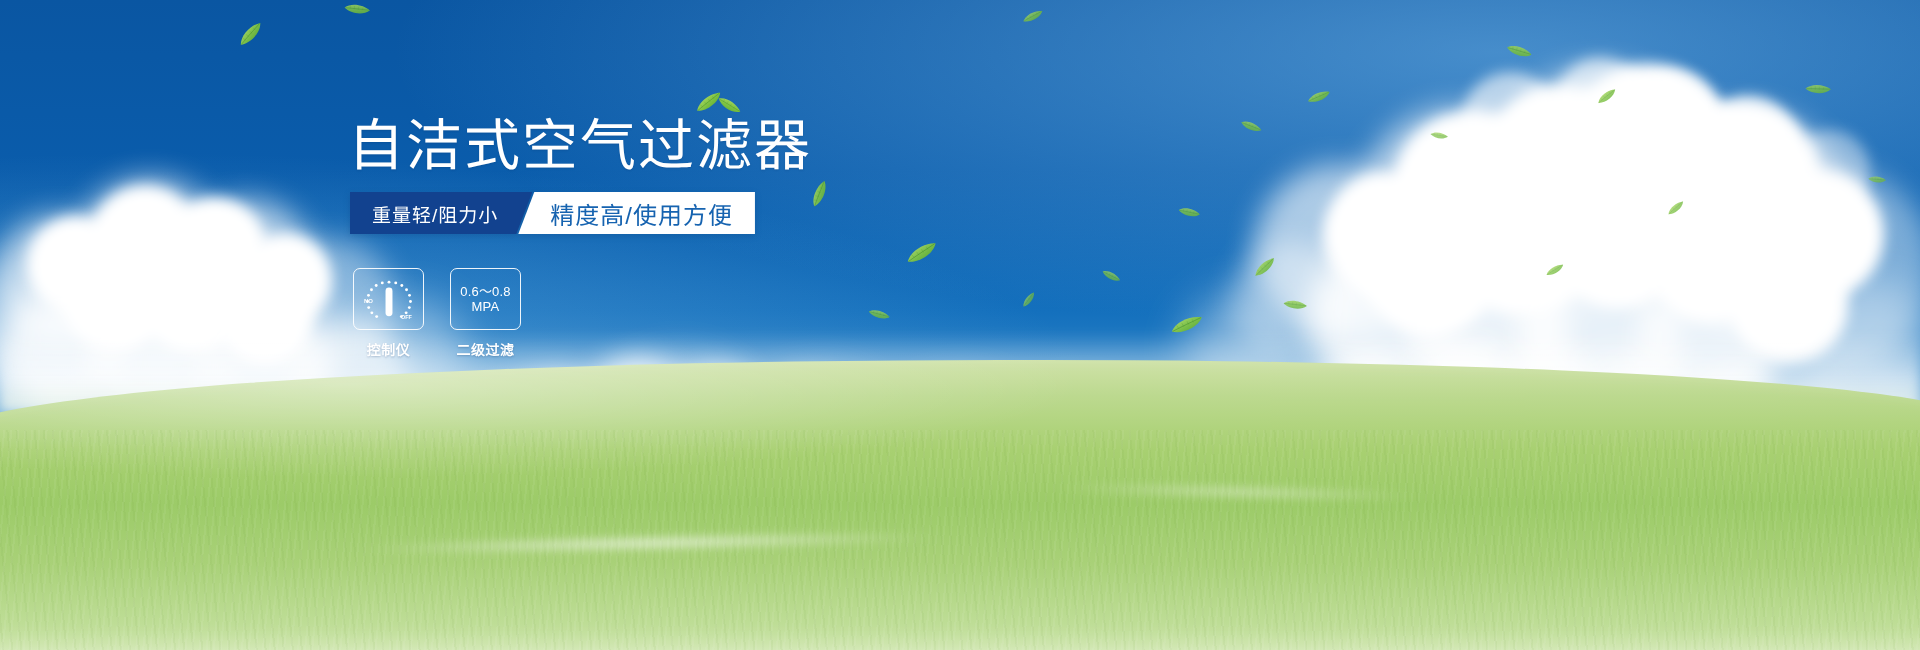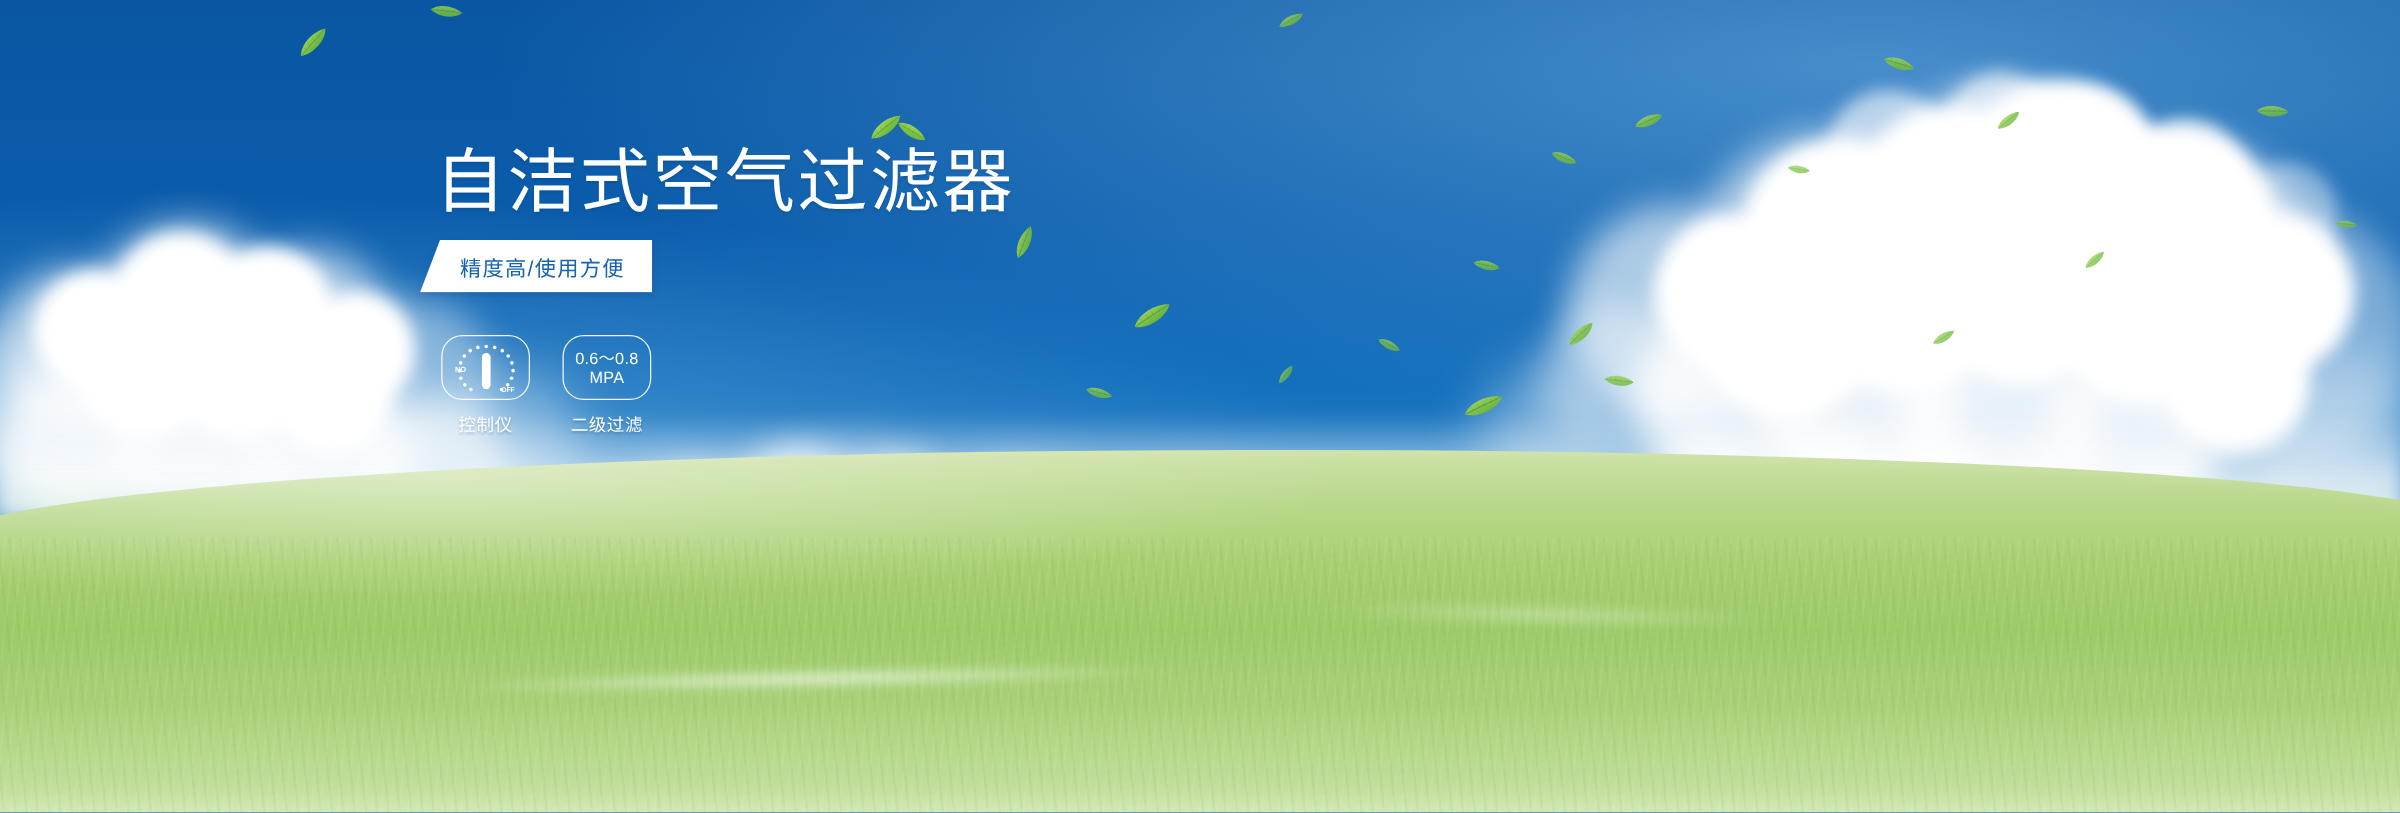--- a/index.html
+++ b/index.html
@@ -104,44 +104,45 @@
   .badge-left{
     background:#12428f;color:#ffffff;
     display:flex;align-items:center;justify-content:center;
     padding:0 26px 0 22px;height:42px;font-size:19px;letter-spacing:1px;
     clip-path:polygon(0 0,100% 0,calc(100% - 16px) 100%,0 100%);
     padding-right:34px;
   }
   .badge-right{
     background:#ffffff;color:#1663b0;
     display:flex;align-items:center;justify-content:center;
-    height:42px;font-size:17px;letter-spacing:1px;
+    height:42px;font-size:24px;letter-spacing:1px;
     padding:0 22px 0 20px;margin-left:-14px;
     clip-path:polygon(16px 0,100% 0,100% 100%,0 100%);
     padding-left:32px;
   }
 
   
   .features{
     position:absolute;left:352px;top:268px;display:flex;gap:24px;
   }
   .feat{width:73px;display:flex;flex-direction:column;align-items:center;}
   .feat-box{
-    width:71px;height:52px;border:1px solid rgba(255,255,255,.92);
-    border-radius:17px;display:flex;align-items:center;justify-content:center;
+    width:71px;height:62px;border:1px solid rgba(255,255,255,.92);
+    border-radius:7px;display:flex;align-items:center;justify-content:center;
     box-sizing:border-box;
   }
   .feat-txt{
     color:#fff;font-size:13px;line-height:15px;text-align:center;font-weight:400;
     letter-spacing:.2px;
   }
   .feat-txt .l2{display:block;}
   .feat-cap{
     margin-top:9px;color:#ffffff;font-size:14px;white-space:nowrap;letter-spacing:.5px;
     text-shadow:0 1px 2px rgba(0,40,90,.25);
+    font-weight:bold;
   }
   .feat-box svg{display:block;}
 </style>
 </head>
 <body>
 
 <div id="stage">
 
   <div class="sky"></div>
 
@@ -681,20 +682,21 @@
           </g>
         </svg>
       </div>
     </div>
 
   <div class="content">
 
     <div class="title">自洁式空气过滤器</div>
 
     <div class="badge">
+      <div class="badge-left">重量轻/阻力小</div>
       <div class="badge-right">精度高/使用方便</div>
     </div>
 
     <div class="features">
 
       <div class="feat">
         <div class="feat-box">
           <svg viewBox="0 0 60 54" width="58" height="52" aria-hidden="true">
             <g fill="#ffffff">
               <circle cx="30" cy="9.5" r="1.5"></circle>

